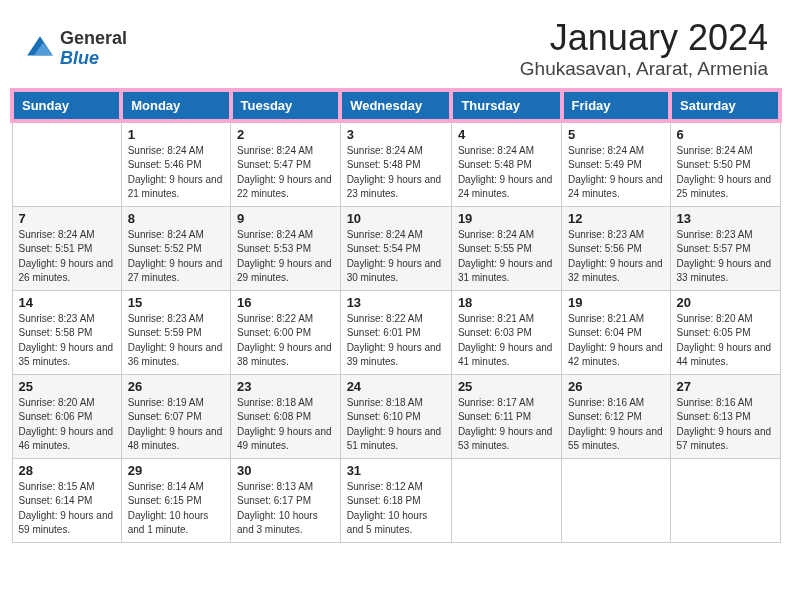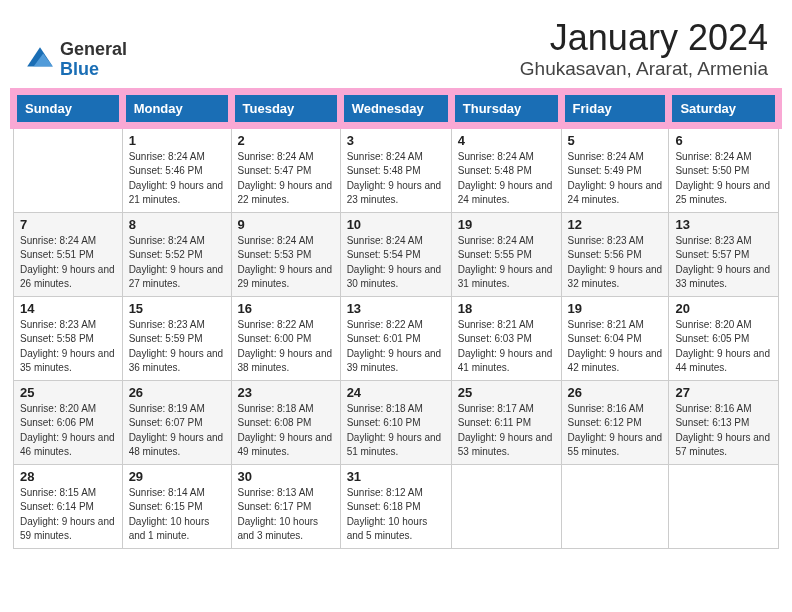--- a/index.html
+++ b/index.html
@@ -6,21 +6,21 @@
     body {
       font-family: Arial, sans-serif;
       background: #fff;
       width: 792px;
       min-height: 612px;
       padding: 0;
     }
     .header {
       display: flex;
       justify-content: space-between;
-      align-items: flex-end;
+      align-items: center;
       padding: 18px 24px 8px 24px;
     }
     .logo {
       display: flex;
       align-items: center;
       gap: 4px;
     }
     .logo-text {
       display: flex;
       flex-direction: column;
@@ -28,20 +28,21 @@
     }
     .logo-general {
       font-size: 18px;
       font-weight: bold;
       color: #333;
     }
     .logo-blue {
       font-size: 18px;
       font-weight: bold;
       color: #1a6eb5;
+      font-style: italic;
     }
     .logo-icon {
       width: 32px;
       height: 32px;
     }
     .title-block {
       text-align: right;
     }
     .month-title {
       font-size: 36px;
@@ -59,21 +60,21 @@
       margin: 0;
       padding: 0 0px;
     }
     .calendar th {
       background: #1a6eb5;
       color: #fff;
       font-size: 13px;
       font-weight: bold;
       padding: 6px 8px;
       text-align: left;
-      border: 7px solid #f9a8d4;
+      border: 4px solid #f9a8d4;
     }
     .calendar td {
       vertical-align: top;
       border: 1px solid #ccc;
       padding: 4px 6px;
       font-size: 11px;
       color: #333;
       width: 113px;
       min-height: 80px;
       background: #fff;

